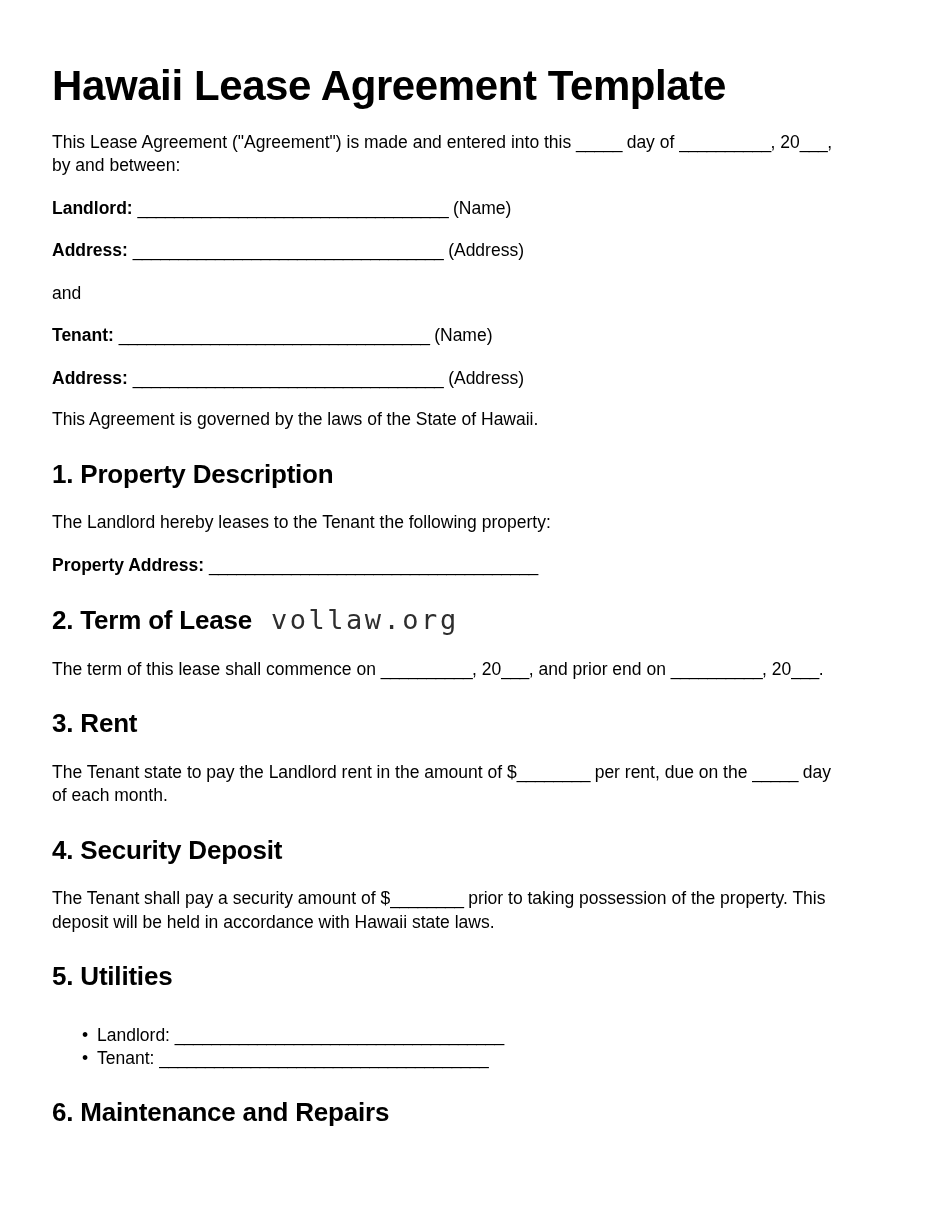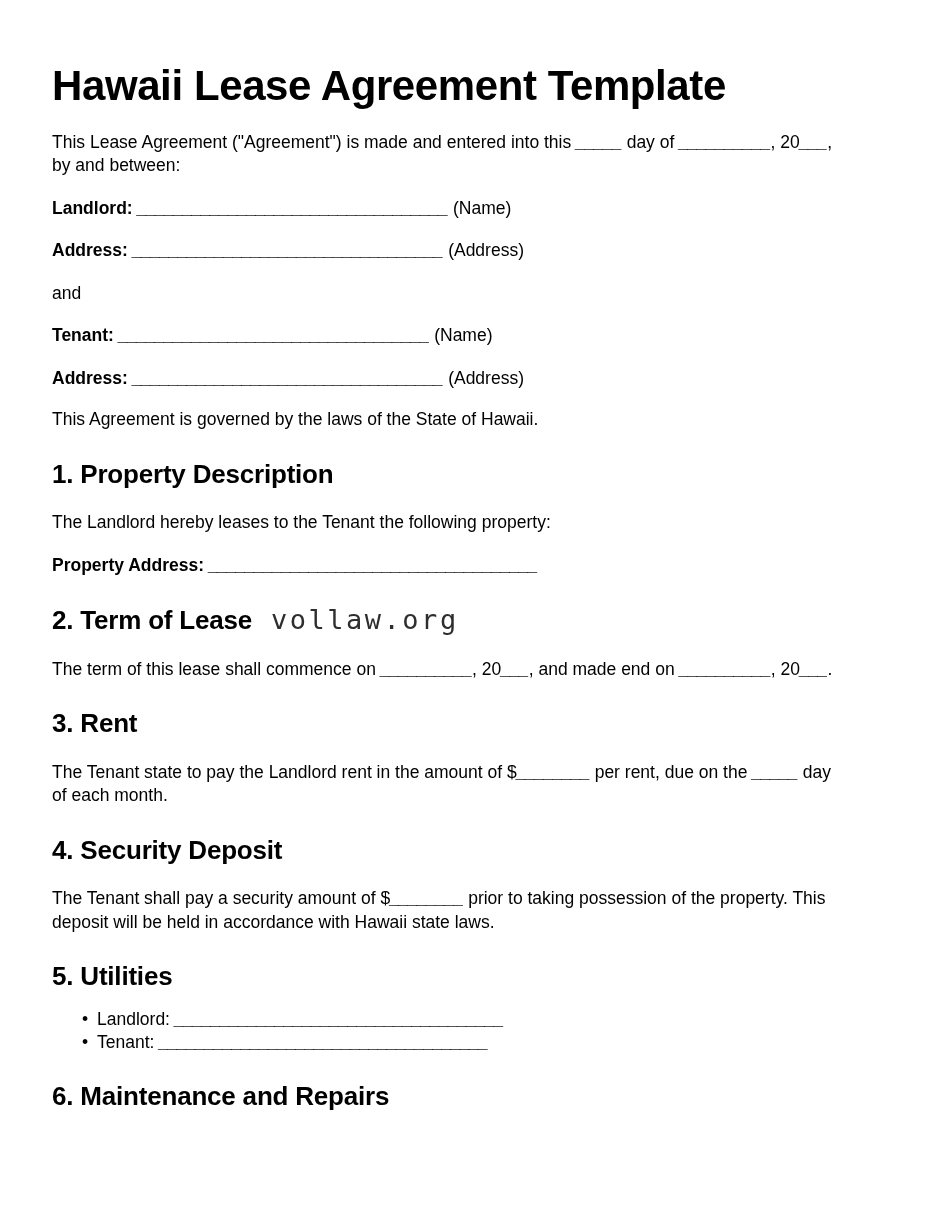--- a/index.html
+++ b/index.html
@@ -48,21 +48,20 @@
     font-size: 17.5px;
     line-height: 1.34;
     margin: 19px 0 0 0;
   }
   .field-label { font-weight: bold; }
 
   .blank {
     font-family: "Liberation Sans", sans-serif;
     letter-spacing: -0.6px;
     white-space: pre;
-    font-style: italic;
   }
 
   .section-h {
     font-size: 26px;
     font-weight: bold;
     letter-spacing: -0.2px;
     line-height: 1.18;
     margin: 27px 0 0 0;
   }
 
@@ -78,21 +77,21 @@
     font-family: "DejaVu Sans Mono", "Liberation Mono", monospace;
     font-size: 27px;
     font-weight: normal;
     color: #2e2e2e;
     letter-spacing: 2.5px;
     white-space: nowrap;
   }
 
   ul.util-list {
     list-style: none;
-    margin: 16px 0 0 0;
+    margin: 32px 0 0 0;
     padding: 0;
   }
   ul.util-list li {
     font-size: 17.5px;
     line-height: 1.32;
     position: relative;
     padding-left: 45px;
     margin: 0;
   }
   ul.util-list li::before {
@@ -125,21 +124,21 @@
   <p class="para tight">This Agreement is governed by the laws of the State of Hawaii.</p>
 
   <h2 class="section-h">1. Property Description</h2>
   <p class="para">The Landlord hereby leases to the Tenant the following property:</p>
   <p class="field-line"><span class="field-label">Property Address:</span> <span class="blank">____________________________________</span></p>
 
   <div class="section-h-row">
     <h2 class="section-h">2. Term of Lease</h2>
     <span class="watermark">vollaw.org</span>
   </div>
-  <p class="para"><span>The term of this lease shall commence on </span><span class="blank">__________</span><span>, 20</span><span class="blank">___</span><span>, and made end on </span><span class="blank">__________</span><span>, 20</span><span class="blank">___</span><span>.</span></p>
+  <p class="para"><span>The term of this lease shall commence on </span><span class="blank">__________</span><span>, 20</span><span class="blank">___</span><span>, and prior end on </span><span class="blank">__________</span><span>, 20</span><span class="blank">___</span><span>.</span></p>
 
   <h2 class="section-h">3. Rent</h2>
   <p class="para"><span>The Tenant state to pay the Landlord rent in the amount of $</span><span class="blank">________</span><span> per rent, due on the </span><span class="blank">_____</span><span> day of each month.</span></p>
 
   <h2 class="section-h">4. Security Deposit</h2>
   <p class="para"><span>The Tenant shall pay a security amount of $</span><span class="blank">________</span><span> prior to taking possession of the property. This deposit will be held in accordance with Hawaii state laws.</span></p>
 
   <h2 class="section-h">5. Utilities</h2>
   <ul class="util-list">
     <li><span>Landlord: </span><span class="blank">____________________________________</span></li>

